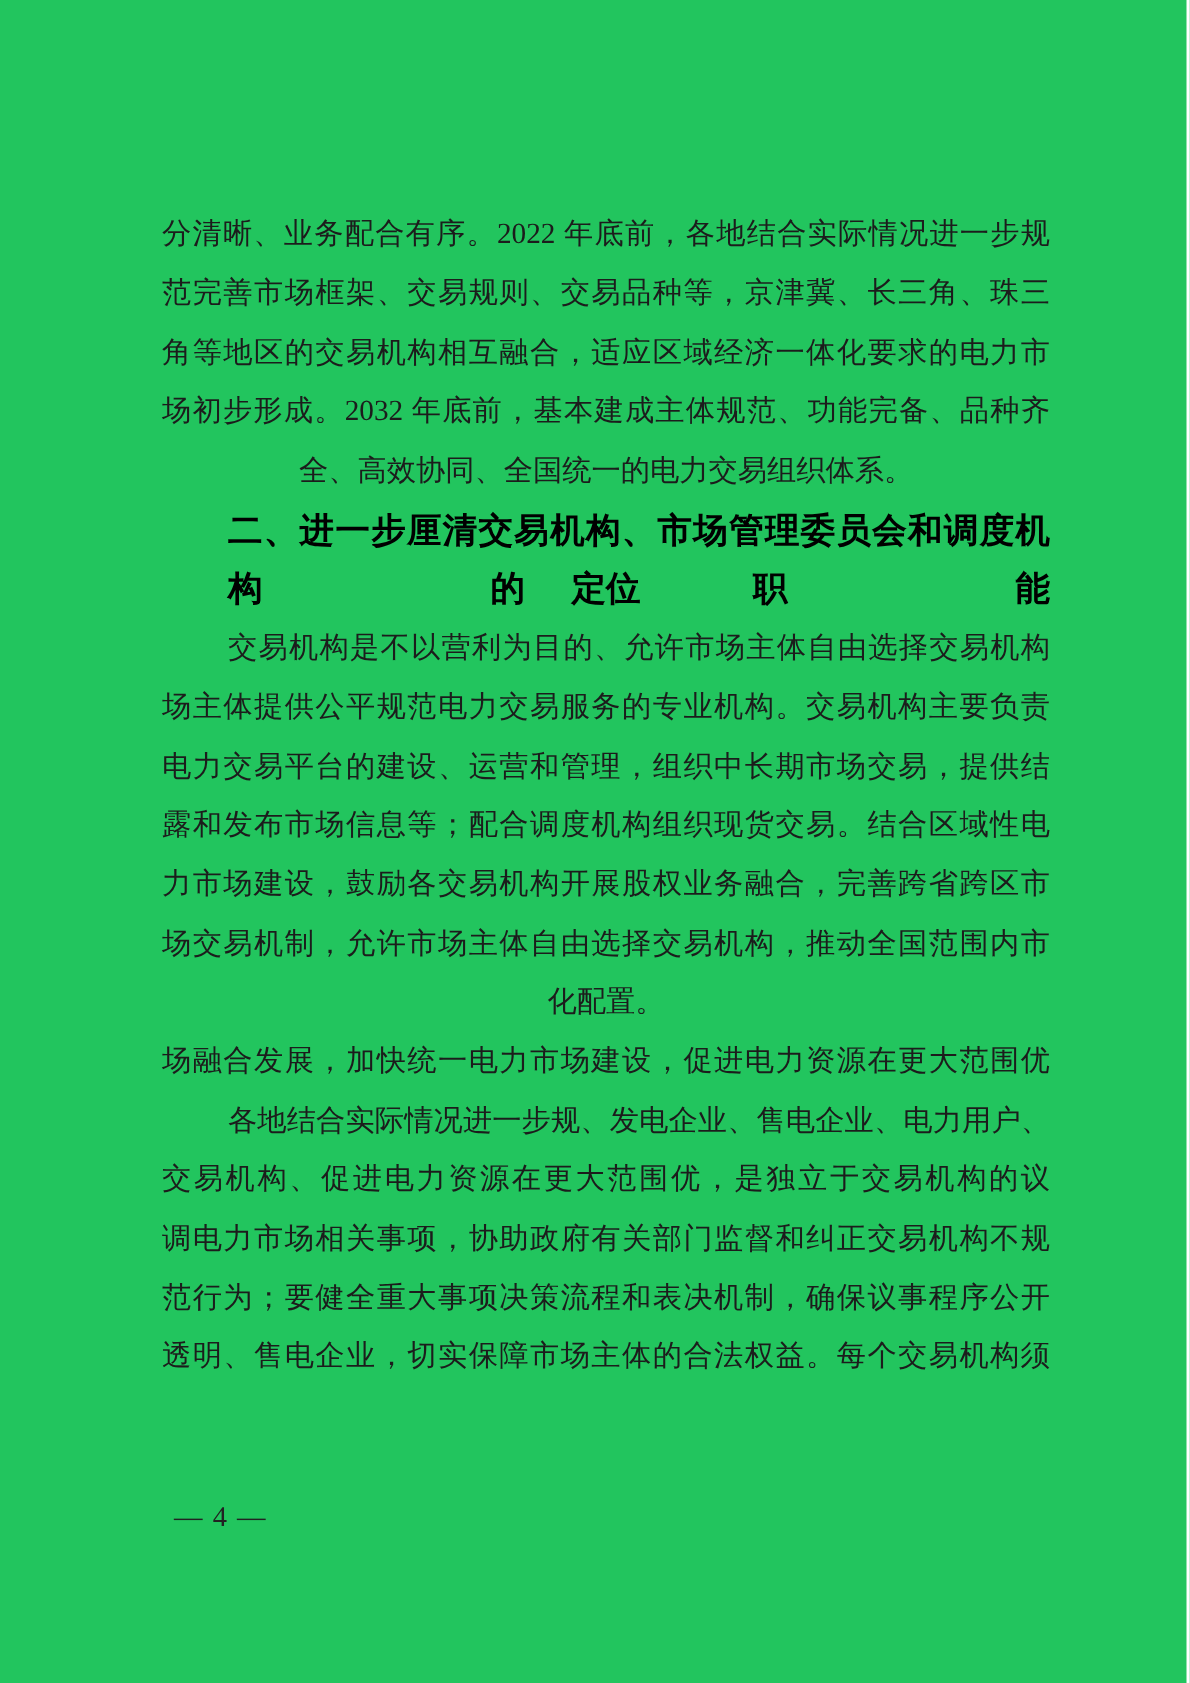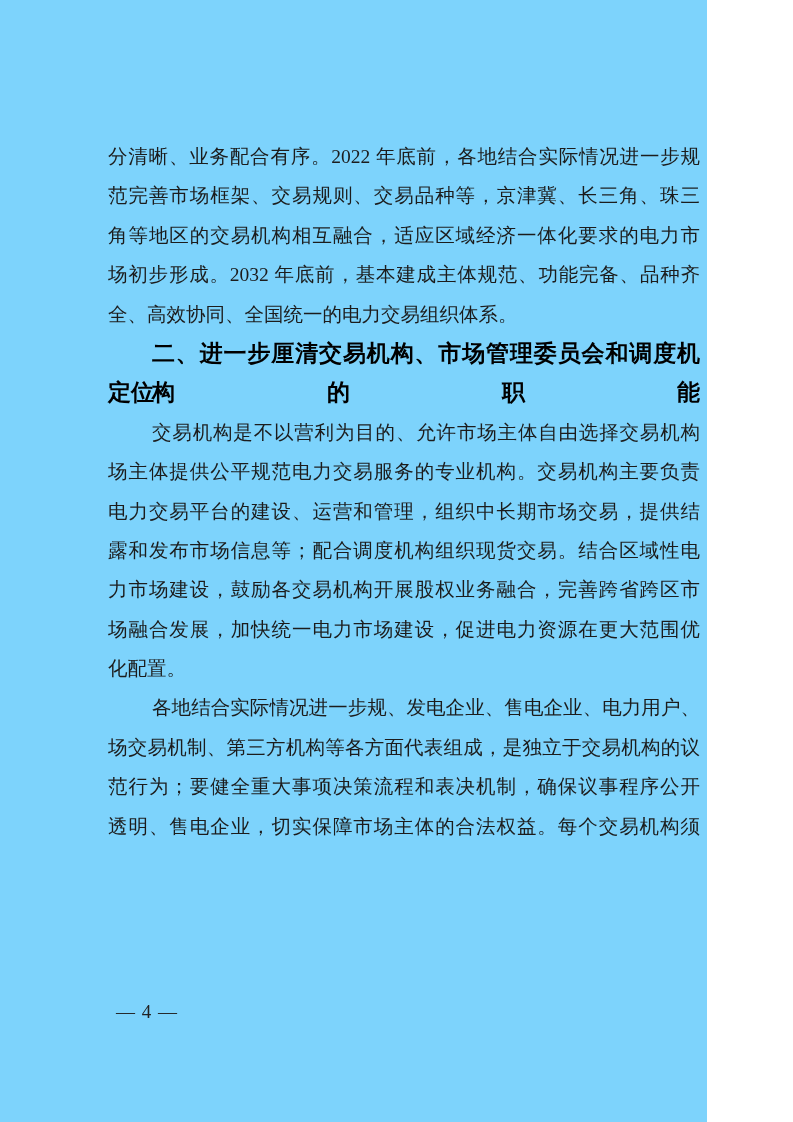--- a/index.html
+++ b/index.html
@@ -2,39 +2,40 @@
 <html><head>
 <meta charset="utf-8">
 <style>
   html, body {
     margin: 0;
     padding: 0;
     background: #ffffff;
   }
   .page {
     position: relative;
-    width: 707px;
+    width: 791px;
     height: 1122px;
-    background: #7dd3fc;
+    background: #22c55e;
     overflow: hidden;
     font-family: "Liberation Serif", serif;
   }
   .textblock {
     position: absolute;
     left: 108px;
     top: 137px;
     width: 592px;
   }
   .line {
     height: 39.4px;
     line-height: 39.4px;
     font-size: 19.5px;
     color: #1c1c1c;
     white-space: nowrap;
     letter-spacing: 0;
+    text-align: center;
   }
   .line.just {
     white-space: normal;
     text-align: justify;
     text-align-last: justify;
   }
   .line.indent {
     padding-left: 44px;
   }
   .line.heading {
@@ -66,24 +67,26 @@
     <div class="line">全、高效协同、全国统一的电力交易组织体系。</div>
 
     <div class="line heading indent just">二、进一步厘清交易机构、市场管理委员会和调度机构的职能</div>
     <div class="line heading">定位</div>
 
     <div class="line indent just">交易机构是不以营利为目的、允许市场主体自由选择交易机构</div>
     <div class="line just">场主体提供公平规范电力交易服务的专业机构。交易机构主要负责</div>
     <div class="line just">电力交易平台的建设、运营和管理，组织中长期市场交易，提供结</div>
     <div class="line just">露和发布市场信息等；配合调度机构组织现货交易。结合区域性电</div>
     <div class="line just">力市场建设，鼓励各交易机构开展股权业务融合，完善跨省跨区市</div>
+    <div class="line just">场交易机制，允许市场主体自由选择交易机构，推动全国范围内市</div>
+    <div class="line">化配置。</div>
     <div class="line just">场融合发展，加快统一电力市场建设，促进电力资源在更大范围优</div>
-    <div class="line">化配置。</div>
 
     <div class="line indent just">各地结合实际情况进一步规、发电企业、售电企业、电力用户、</div>
-    <div class="line just">场交易机制、第三方机构等各方面代表组成，是独立于交易机构的议</div>
+    <div class="line just">交易机构、促进电力资源在更大范围优，是独立于交易机构的议</div>
+    <div class="line just">调电力市场相关事项，协助政府有关部门监督和纠正交易机构不规</div>
     <div class="line just">范行为；要健全重大事项决策流程和表决机制，确保议事程序公开</div>
     <div class="line just">透明、售电企业，切实保障市场主体的合法权益。每个交易机构须</div>
 
   </div>
 
   <div class="footer">— 4 —</div>
 </div>
 
 </body></html>

